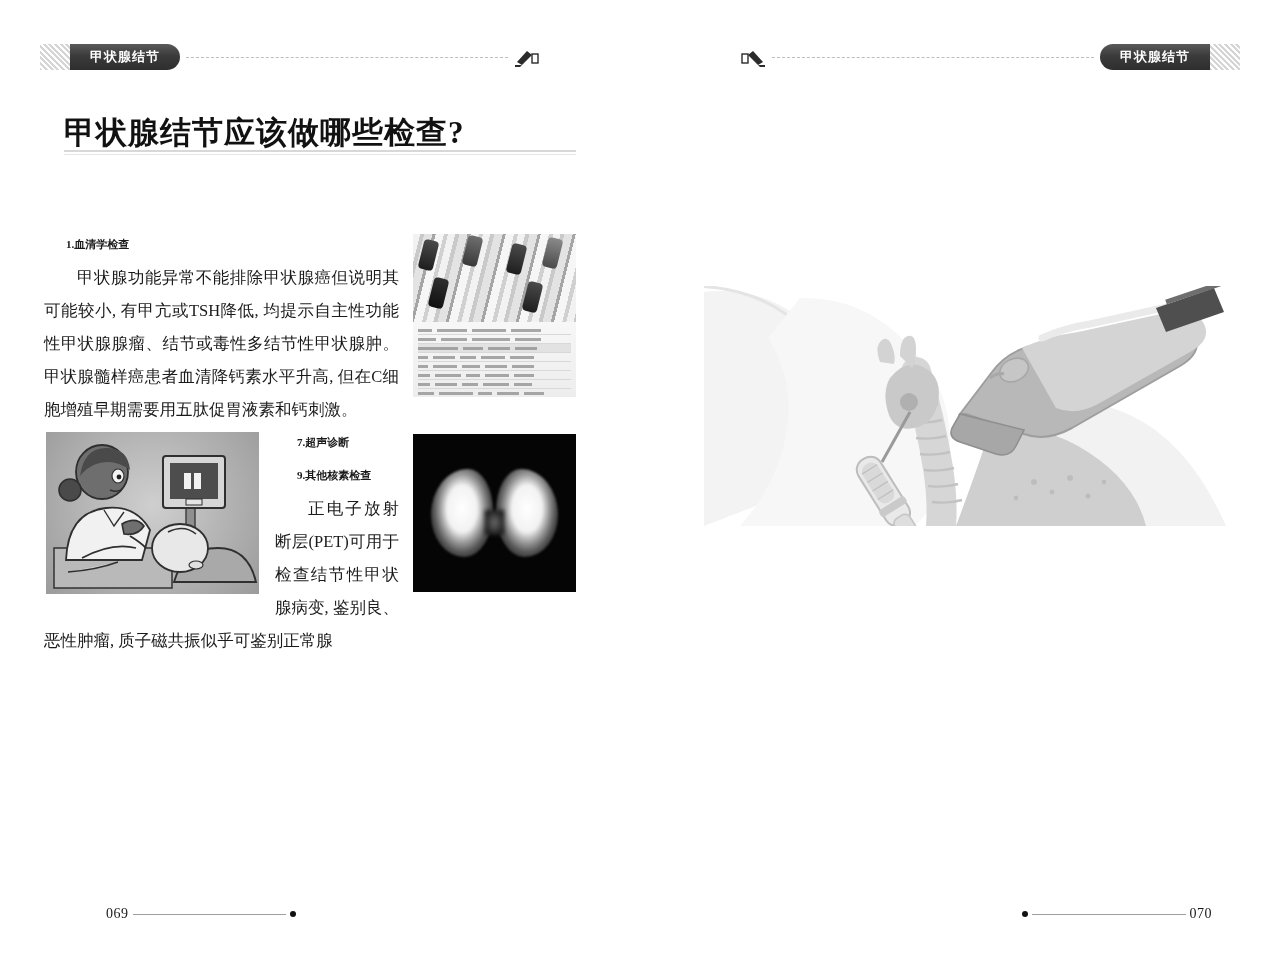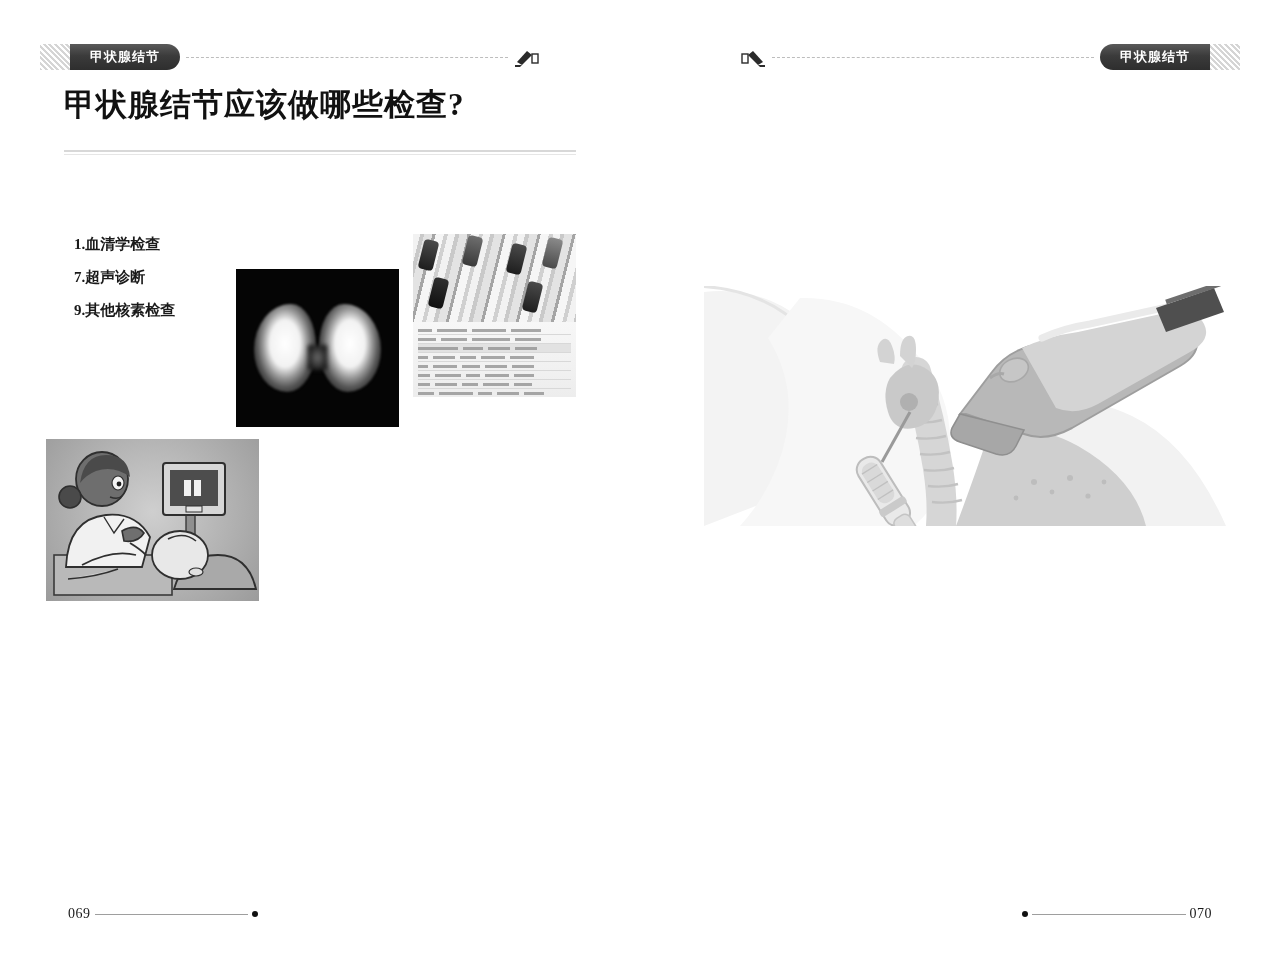--- a/index.html
+++ b/index.html
@@ -72,21 +72,21 @@
     border-top: 1px dashed #bdbdbd;
     margin: 0 6px;
   }
 
   .pen-icon { flex: none; width: 26px; height: 22px; display: block; }
 
   
   .page-title {
     position: absolute;
     left: 64px;
-    top: 84px;
+    top: 112px;
     font-size: 31px;
     font-weight: bold;
     letter-spacing: 1px;
     color: #111111;
     font-family: "Liberation Serif", "DejaVu Serif", serif;
   }
   .title-rule {
     position: absolute;
     left: 64px;
     top: 150px;
@@ -103,21 +103,21 @@
     line-height: 33px;
     color: #1a1a1a;
     text-align: justify;
     text-justify: inter-ideograph;
   }
   .col-left  { left: 44px;  top: 228px; width: 532px; }
 
   .sec-head {
     font-weight: bold;
     text-indent: 2em;
-    font-size: 15px;
+    font-size: 11px;
   }
   .para { text-indent: 2em; }
 
   
   .fig {
     background: #efefef;
     overflow: hidden;
     position: relative;
   }
   .fig-serum {
@@ -215,20 +215,21 @@
   .folio {
     position: absolute;
     bottom: 38px;
     height: 16px;
     display: flex;
     align-items: center;
     font-family: "Liberation Serif", serif;
     font-size: 14px;
     color: #1a1a1a;
     letter-spacing: .5px;
+    margin-left: 38px;
   }
   .folio-left  { left: 68px;  width: 190px; }
   .folio-right { right: 68px; width: 190px; flex-direction: row-reverse; align-items: center; }
   .folio-rule { flex: 1; height: 0; border-top: 1px solid #9e9e9e; margin: 0 4px; }
   .folio-dot  { width: 6px; height: 6px; border-radius: 50%; background: #111; flex: none; }
 </style>
 </head>
 <body>
 
 <div class="spread">
@@ -312,20 +313,21 @@
               <div class="rcell" style="width:34px"></div>
               <div class="rcell" style="width:14px"></div>
               <div class="rcell" style="width:22px"></div>
               <div class="rcell" style="width:20px"></div>
             </div>
 
         </div>
       </div>
 
       <div class="sec-head">1.血清学检查</div>
+      <div class="para">甲状腺功能异常不能排除甲状腺癌但说明其可能较小, 有甲亢或TSH降低, 均提示自主性功能性甲状腺腺瘤、结节或毒性多结节性甲状腺肿。甲状腺髓样癌患者血清降钙素水平升高, 但在C细胞增殖早期需要用五肽促胃液素和钙刺激。</div>
 
       <div class="fig fig-scan">
         <div class="scinti">
           <div class="lobe lobe-l"></div>
           <div class="lobe lobe-r"></div>
           <div class="isthmus"></div>
         </div>
       </div>
 
 
@@ -364,20 +366,21 @@
 
             <path d="M76 92 q14 -8 22 2 q-6 10 -20 8 z" fill="#6f6f6f" stroke="#2f2f2f" stroke-width="1.6"></path>
             <path d="M84 104 q10 6 16 12" fill="none" stroke="#2f2f2f" stroke-width="2"></path>
           </svg>
         </div>
       </div>
 
       <div class="sec-head">7.超声诊断</div>
 
       <div class="sec-head">9.其他核素检查</div>
+      <div class="para clearfix">正电子放射断层(PET)可用于检查结节性甲状腺病变, 鉴别良、恶性肿瘤, 质子磁共振似乎可鉴别正常腺</div>
     </div>
 
     <div class="folio folio-left">
       <span>069</span>
       <span class="folio-rule"></span>
       <span class="folio-dot"></span>
     </div>
   </div>
 
   <div class="page page-right">

